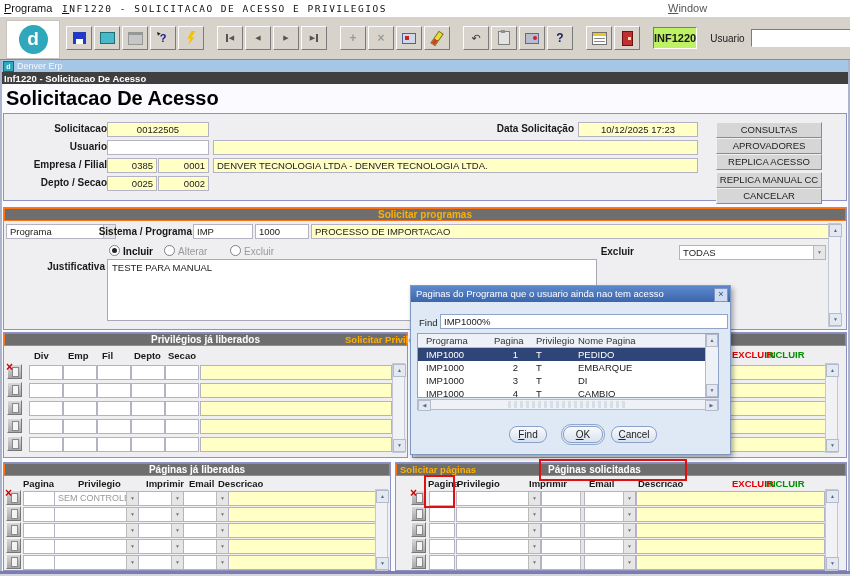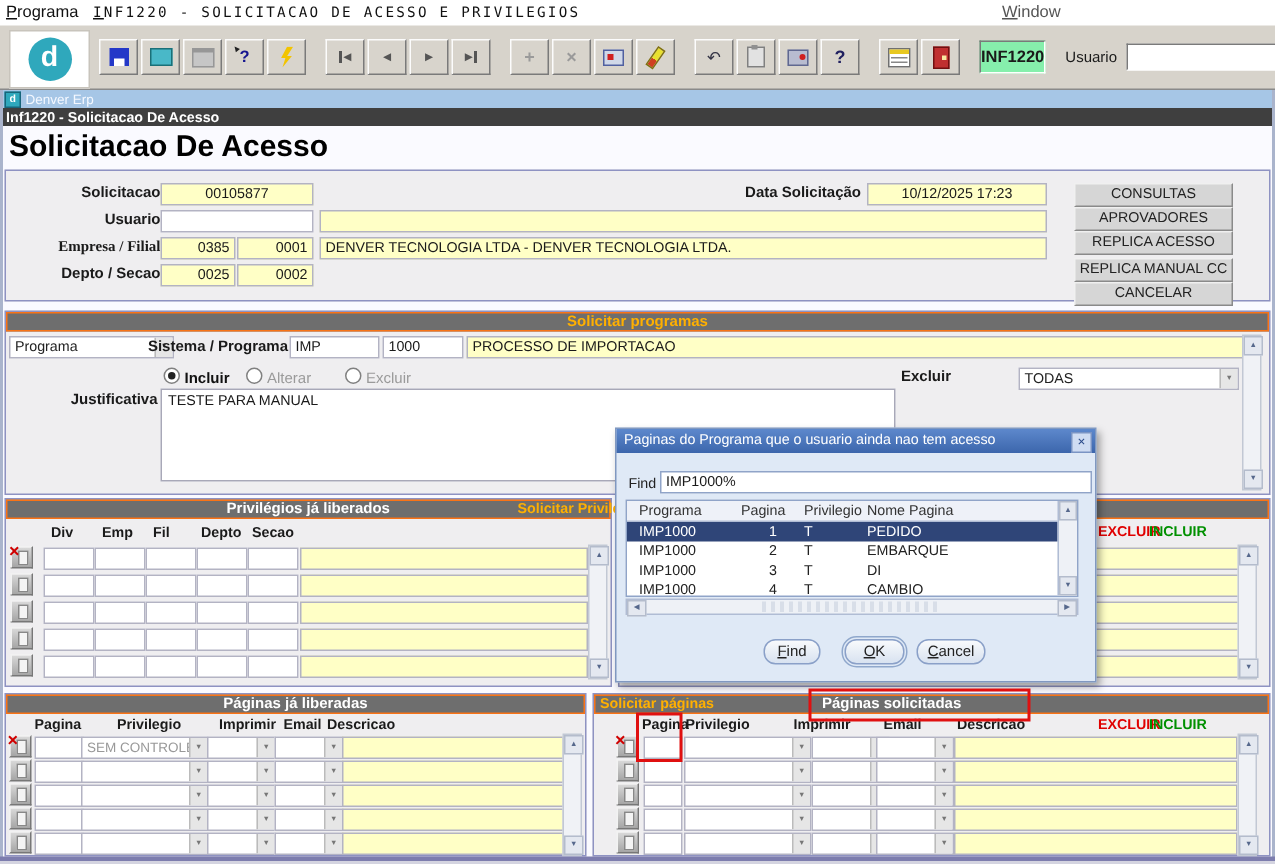--- a/index.html
+++ b/index.html
@@ -45,21 +45,21 @@
   .i-clip{width:10px;height:12px;background:#e2e2e2;border:1px solid #808080;position:relative;}
   .i-clip::after{content:"";position:absolute;left:2px;top:-2px;width:4px;height:3px;background:#909090;}
   .i-cam{width:12px;height:9px;background:#b8bcd0;border:1px solid #606890;position:relative;}
   .i-cam::after{content:"";position:absolute;right:1px;top:2px;width:4px;height:4px;background:#d02020;border-radius:50%;}
   .i-help2{font-size:12px;font-weight:bold;color:#202060;}
   .i-list{width:13px;height:11px;background:#fff;border:1px solid #707070;position:relative;}
   .i-list::before{content:"";position:absolute;left:0;top:0;right:0;height:3px;background:#e8c820;}
   .i-list::after{content:"";position:absolute;left:1px;top:5px;right:1px;height:1px;background:#888;box-shadow:0 3px 0 #888;}
   .i-exit{width:9px;height:13px;background:#c03030;border:1px solid #701010;position:relative;}
   .i-exit::after{content:"";position:absolute;right:1px;top:5px;width:3px;height:3px;background:#f8e8a0;}
-  #progbox{width:88px;height:20px;background:#86efac;border:1px solid;border-color:#7a7a7a #fff #fff #7a7a7a;
+  #progbox{width:88px;height:20px;background:#bef264;border:1px solid;border-color:#7a7a7a #fff #fff #7a7a7a;
     font-weight:bold;font-size:11px;text-align:right;line-height:20px;}
   #usuario-wrap{display:flex;align-items:center;gap:6px;}
   #usuario-input{width:118px;height:16px;background:#fff;border:1px solid;border-color:#7a7a7a #fff #fff #7a7a7a;
     font-size:10px;padding:0 3px;font-family:"Liberation Sans",sans-serif;}
 
   
   #mdi-bar{position:absolute;left:0;top:60px;width:850px;height:12px;background:#a6c6e6;
     border-bottom:1px solid #8fb4da;}
   #mdi-icon{position:absolute;left:3px;top:1px;width:9px;height:9px;background:#2fa8bc;
     border:1px solid #17657a;color:#fff;font-size:7px;line-height:9px;text-align:center;font-weight:bold;}
@@ -240,29 +240,29 @@
     <span id="mdi-icon">d</span>
     <span id="mdi-title">Denver Erp</span>
   </div>
   <div id="formbar">
     <span>Inf1220 - Solicitacao De Acesso</span>
   </div>
   <div id="heading">Solicitacao De Acesso</div>
 
   <div class="panel" style="left:3px;top:113px;width:844px;height:88px;">
     <span class="lblbox" style="left:3px;top:9px;">Solicitacao</span>
-    <div class="fd y c" style="left:103px;top:8px;width:94px;">00105877</div>
+    <div class="fd y c" style="left:103px;top:8px;width:94px;">00122505</div>
     <span class="lblbox" style="left:470px;top:9px;">Data Solicitação</span>
     <div class="fd y c" style="left:574px;top:8px;width:112px;">10/12/2025 17:23</div>
 
     <span class="lblbox" style="left:3px;top:27px;">Usuario</span>
     <div class="fd" style="left:103px;top:26px;width:94px;"></div>
     <div class="fd y" style="left:209px;top:26px;width:477px;"></div>
 
-    <span class="lblbox" style="left:3px;top:45px;font-family:Liberation Serif, serif;">Empresa / Filial</span>
+    <span class="lblbox" style="left:3px;top:45px;">Empresa / Filial</span>
     <div class="fd y r" style="left:103px;top:44px;width:42px;">0385</div>
     <div class="fd y r" style="left:154px;top:44px;width:43px;">0001</div>
     <div class="fd y" style="left:209px;top:44px;width:477px;">DENVER TECNOLOGIA LTDA - DENVER TECNOLOGIA LTDA.</div>
 
     <span class="lblbox" style="left:3px;top:63px;">Depto / Secao</span>
     <div class="fd y r" style="left:103px;top:62px;width:42px;">0025</div>
     <div class="fd y r" style="left:154px;top:62px;width:43px;">0002</div>
 
     <div class="abtn" style="left:712px;top:8px;">CONSULTAS</div>
     <div class="abtn" style="left:712px;top:24px;">APROVADORES</div>

